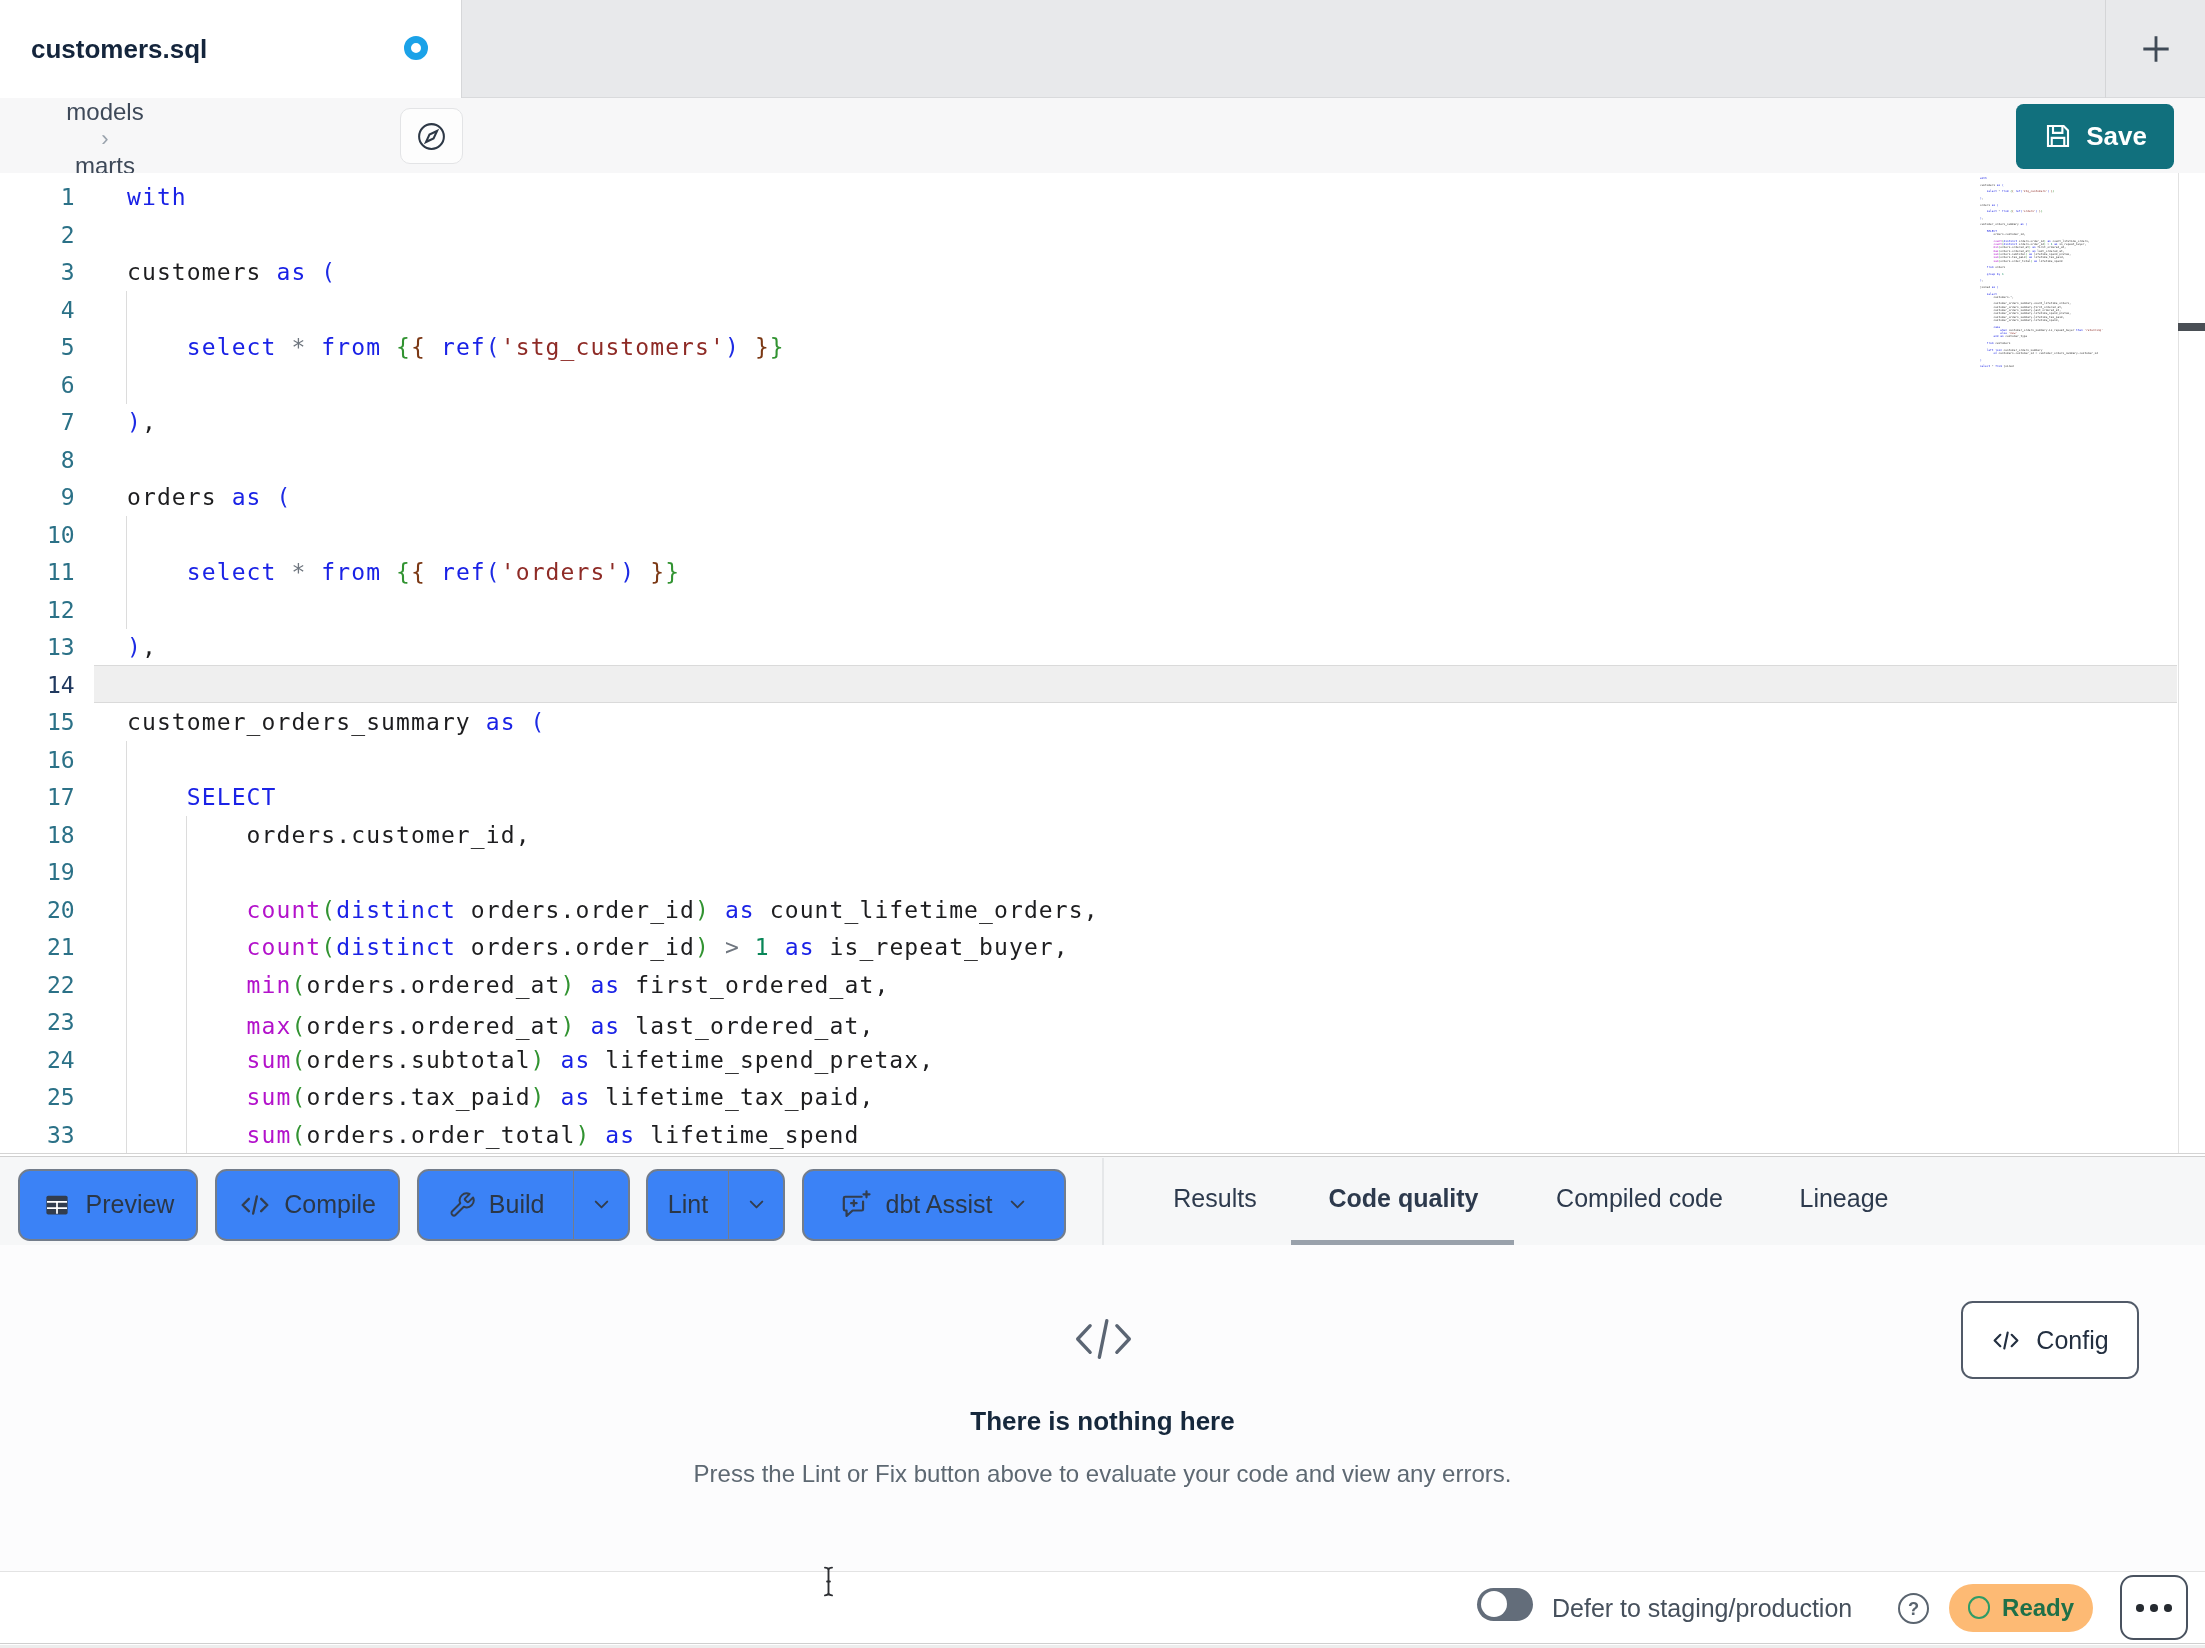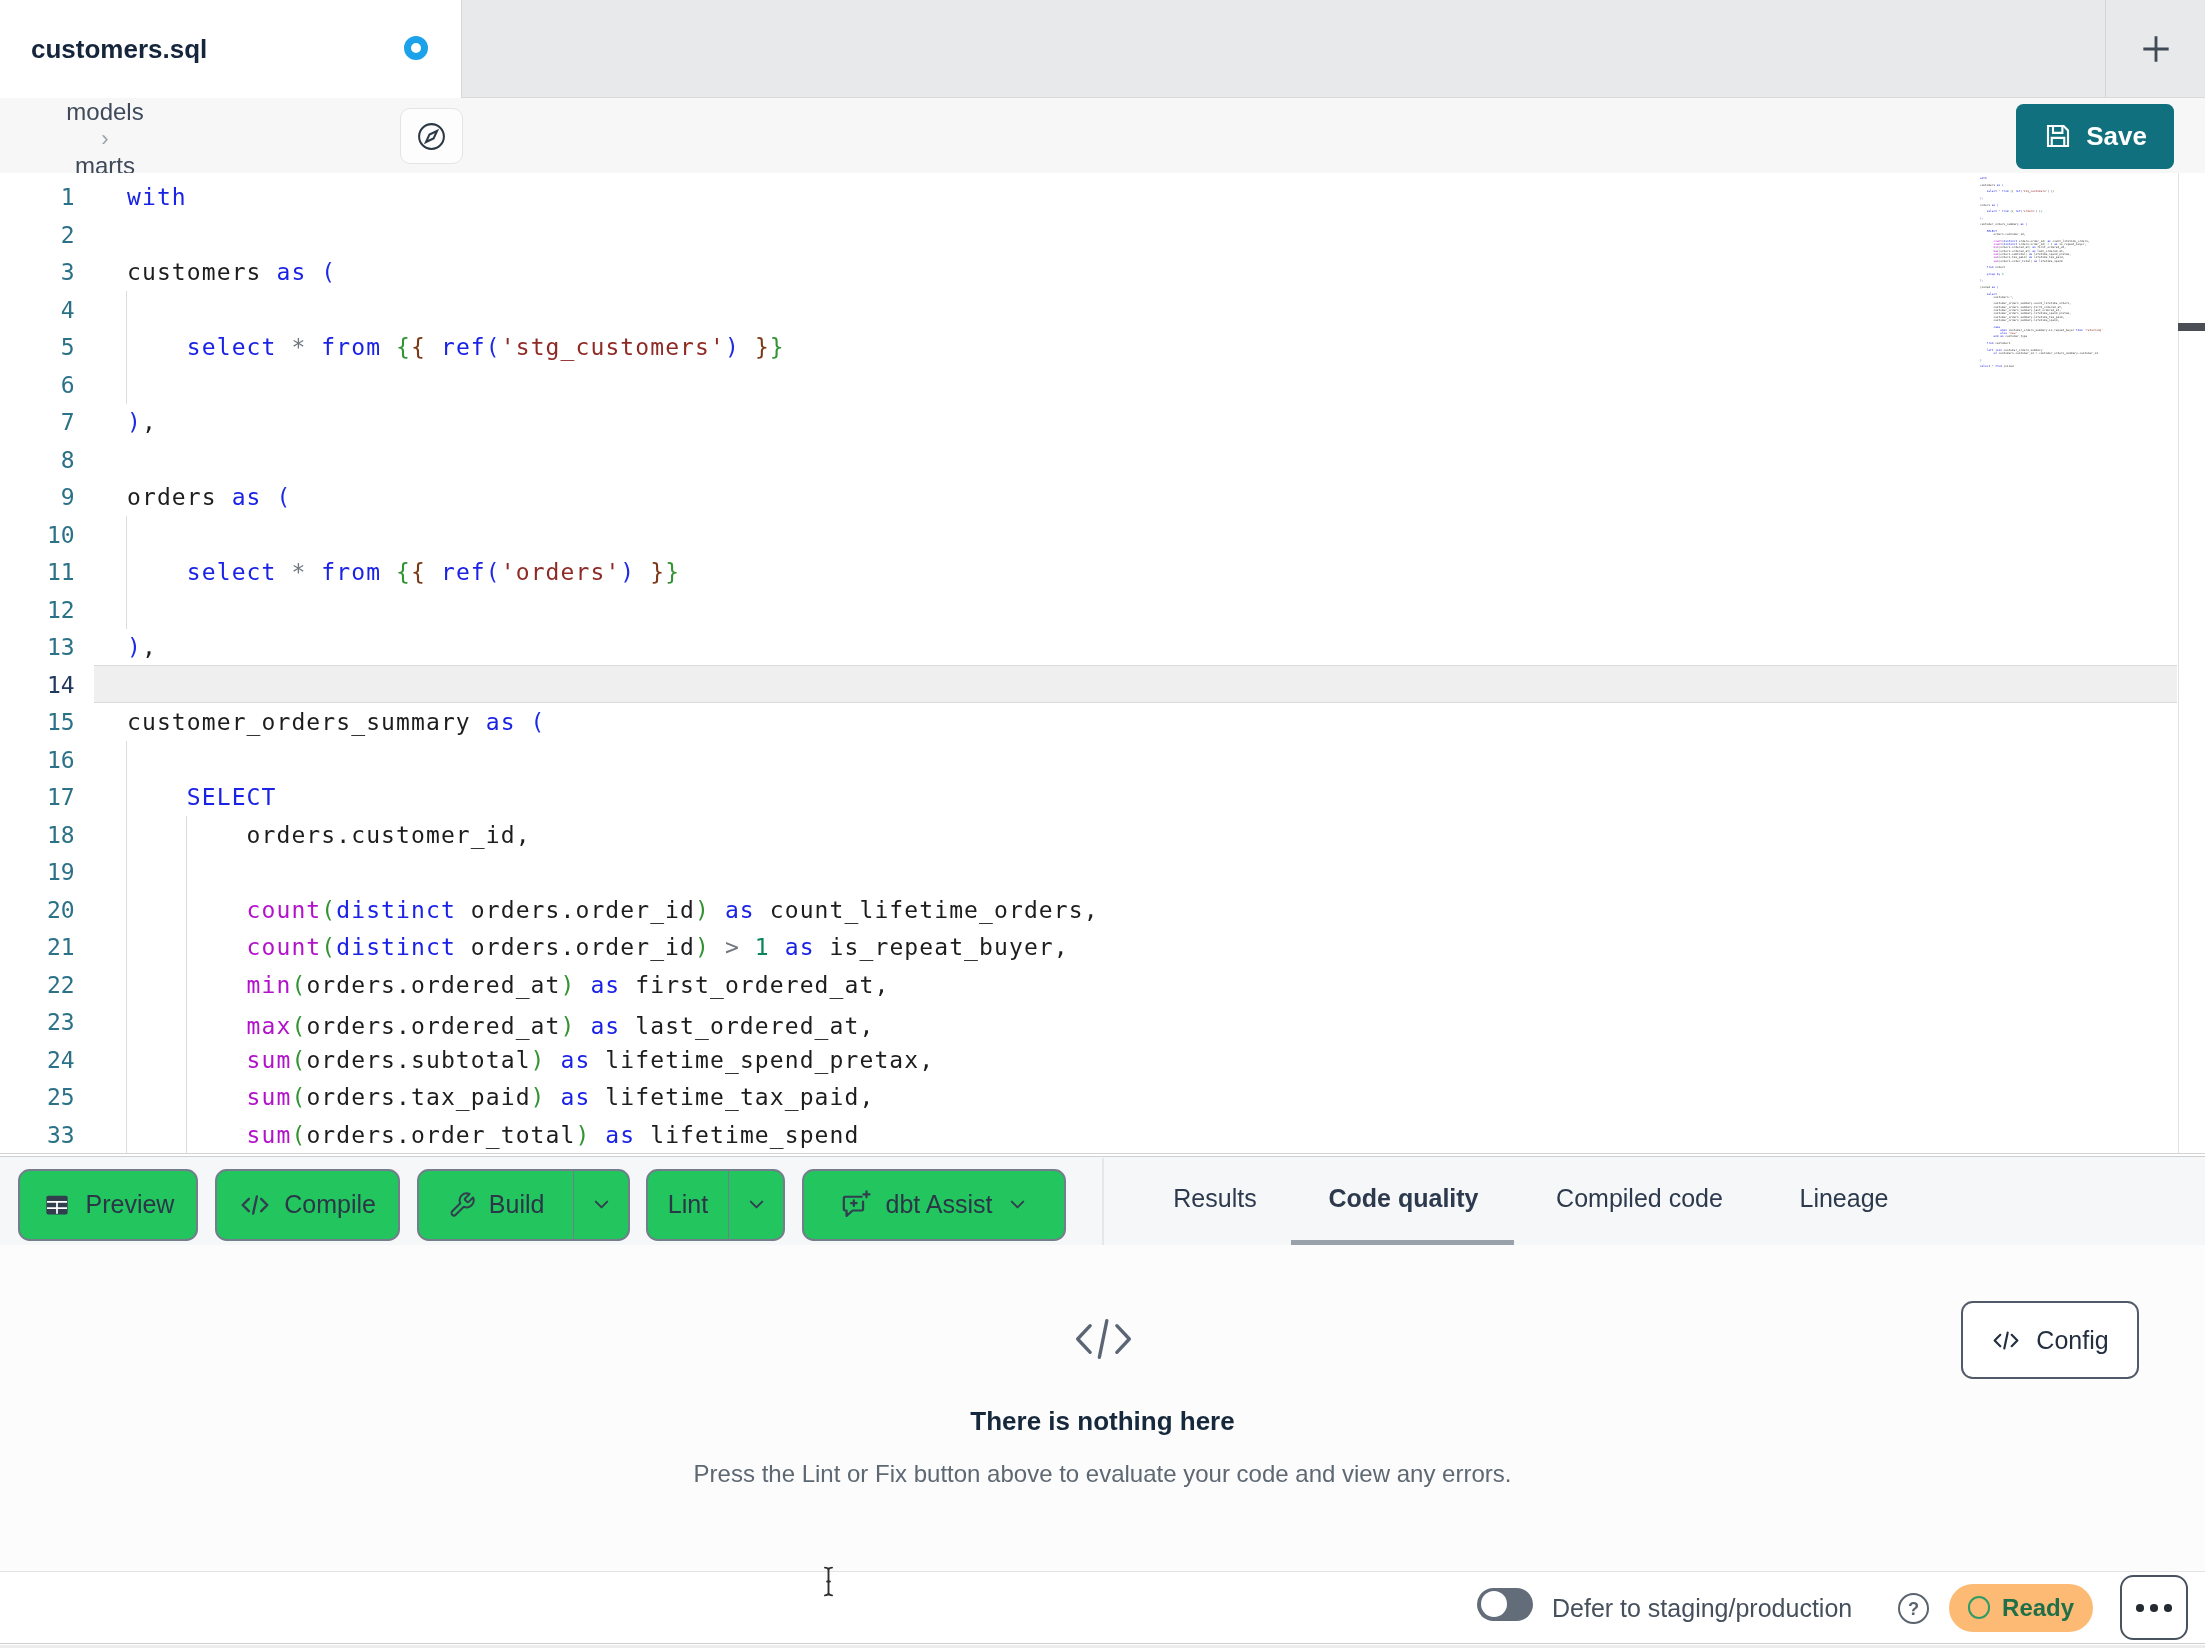--- a/index.html
+++ b/index.html
@@ -58,21 +58,21 @@
   .minimap { position:absolute; left:1980px; top:4.2px; width:194px; overflow:hidden; }
   .mm-line { font-family:"DejaVu Sans Mono", monospace; font-size:2.8px; line-height:3.3px;
              white-space:pre; color:#3a3a3a; height:3.3px; }
   .scrolltrack { position:absolute; right:0; top:0; bottom:0; width:27.5px;
                  background:#fff; border-left:0.8px solid #e2e2e2; }
   .scrollthumb { position:absolute; right:0; top:150px; width:27.5px; height:7.5px; background:#4a4f55; }
 
   
   .toolbar { position:absolute; left:0; top:1156px; right:0; height:89px;
              background:#f6f7f8; border-top:0.8px solid #cfcfcf; }
-  .btn { position:absolute; top:11.7px; height:72px; background:#22c55e;
+  .btn { position:absolute; top:11.7px; height:72px; background:#3b82f6;
          border:2.1px solid #737d8b; border-radius:11.7px; display:flex; align-items:stretch;
          font-size:25px; color:#2b3747; cursor:pointer; font-family:inherit; overflow:hidden; }
   .btn-main { display:flex; align-items:center; justify-content:center; gap:13.3px; flex:1; padding:0 6.7px; }
   .btn-chev { width:55px; display:flex; align-items:center; justify-content:center;
               border-left:1.7px solid #737d8b; }
   .tb-divider { position:absolute; left:1102px; top:0.8px; bottom:0; width:1.7px; background:#e5e7e9; }
   .rtab { position:absolute; top:0; height:83px; display:flex; align-items:center;
           justify-content:center; font-size:25px; color:#2d3a4d; cursor:pointer; }
   .rtab.active { font-weight:bold; }
   .rtab-underline { position:absolute; left:1291px; top:83px; width:223px; height:6.7px; background:#99a1ab; }

